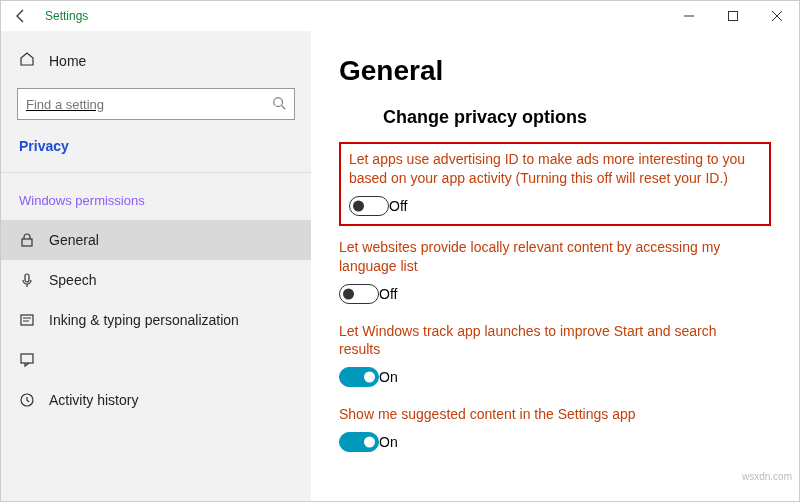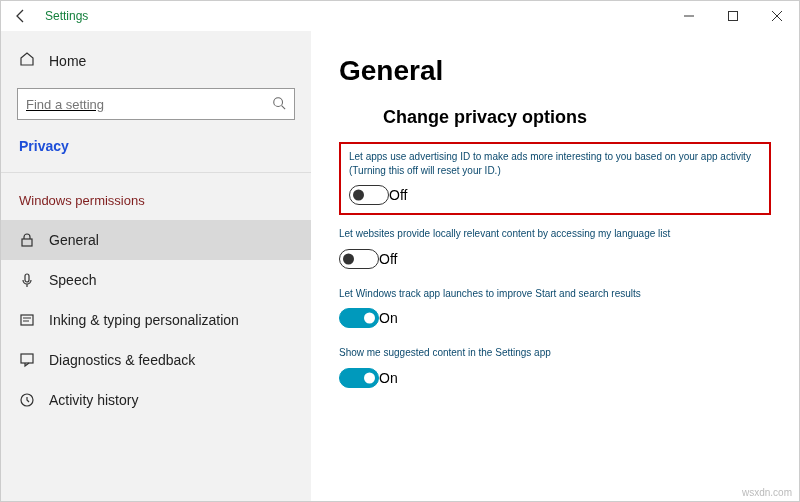--- a/index.html
+++ b/index.html
@@ -16,43 +16,43 @@
 
     .sidebar { width: 310px; background: #f2f2f2; padding-top: 10px; display: flex; flex-direction: column; }
     .home { display: flex; align-items: center; gap: 14px; padding: 10px 18px; font-size: 14px; color: #222; }
     .search { margin: 8px 16px 10px 16px; height: 32px; border: 1px solid #999; background: #fff; display: flex; align-items: center; padding: 0 8px; text-decoration: underline; }
     .search input { border: none; outline: none; flex: 1; font-size: 13px; background: transparent; }
     .search .sicon { color: #666; font-size: 14px; }
     .privacy-heading { font-size: 14px; font-weight: 600; padding: 8px 18px 12px 18px; color: #1d4ed8; }
 
     .sidebar hr { border: none; border-top: 1px solid #ddd; margin: 6px 0 14px 0; }
 
-    .section-label { font-size: 13px; color: #7f1d1d; padding: 6px 18px 12px 18px; }
+    .section-label { font-size: 13px; color: #8b5cf6; padding: 6px 18px 12px 18px; }
 
     .nav-item { display: flex; align-items: center; gap: 14px; padding: 12px 18px; font-size: 14px; color: #222; }
     .nav-item.active { background: #d9d9d9; }
     .nav-item .icon { width: 16px; height: 16px; display: flex; justify-content: center; align-items: center; color: #333; }
 
     .main { flex: 1; padding: 24px 28px 12px 28px; overflow: hidden; }
     .main h1 { font-size: 28px; font-weight: 600; margin-bottom: 20px; }
     .main h2 { font-size: 18px; font-weight: 600; margin-bottom: 14px; margin-left: 44px; }
 
     .option { margin-bottom: 18px; }
     .option.boxed { border: 2px solid #c00; padding: 6px 8px 8px 8px; margin-bottom: 12px; }
-    .option .desc { font-size: 10px; color: #0c4a6e; line-height: 1.35; margin-bottom: 8px; max-width: 420px; }
+    .option .desc { font-size: 14px; color: #c2410c; line-height: 1.35; margin-bottom: 8px; max-width: 420px; }
     .toggle-row { display: flex; align-items: center; }
     .toggle { width: 40px; height: 20px; border-radius: 10px; position: relative; }
     .toggle.off { background: #fff; border: 1.5px solid #333; }
     .toggle.off .knob { width: 11px; height: 11px; background: #333; border-radius: 50%; position: absolute; left: 3px; top: 50%; transform: translateY(-50%); }
     .toggle.on { background: #0099bc; border: 1.5px solid #0099bc; }
     .toggle.on .knob { width: 11px; height: 11px; background: #fff; border-radius: 50%; position: absolute; right: 3px; top: 50%; transform: translateY(-50%); }
     .toggle-label { font-size: 14px; }
 
     .icon svg { width: 16px; height: 16px; }
-    .watermark { position: absolute; right: 8px; bottom: 4px; font-size: 10px; color: #bbb; }
+    .watermark { position: absolute; right: 8px; bottom: 20px; font-size: 10px; color: #bbb; }
   </style>
 </head>
 <body>
 
 <div class="titlebar">
   <div class="back">
     <svg width="16" height="16" viewBox="0 0 16 16" fill="none">
         <path d="M10 2 L4 8 L10 14" stroke="#333" stroke-width="1.3"></path>
       </svg>
   </div>
@@ -127,21 +127,20 @@
       </span>
       <span>Inking &amp; typing personalization</span>
     </div>
     <div class="nav-item">
       <span class="icon">
         <svg viewBox="0 0 16 16" fill="none">
             <rect x="2" y="2" width="12" height="9" stroke="#333" stroke-width="1.2"></rect>
             <path d="M6 11 L6 14 L10 11" stroke="#333" stroke-width="1.2"></path>
           </svg>
       </span>
-      <span>Diagnostics &amp; feedback</span>
     </div>
     <div class="nav-item">
       <span class="icon">
         <svg viewBox="0 0 16 16" fill="none">
             <circle cx="8" cy="8" r="6" stroke="#333" stroke-width="1.2"></circle>
             <path d="M8 5 V8 L10 10" stroke="#333" stroke-width="1.2"></path>
           </svg>
       </span>
       <span>Activity history</span>
     </div>

